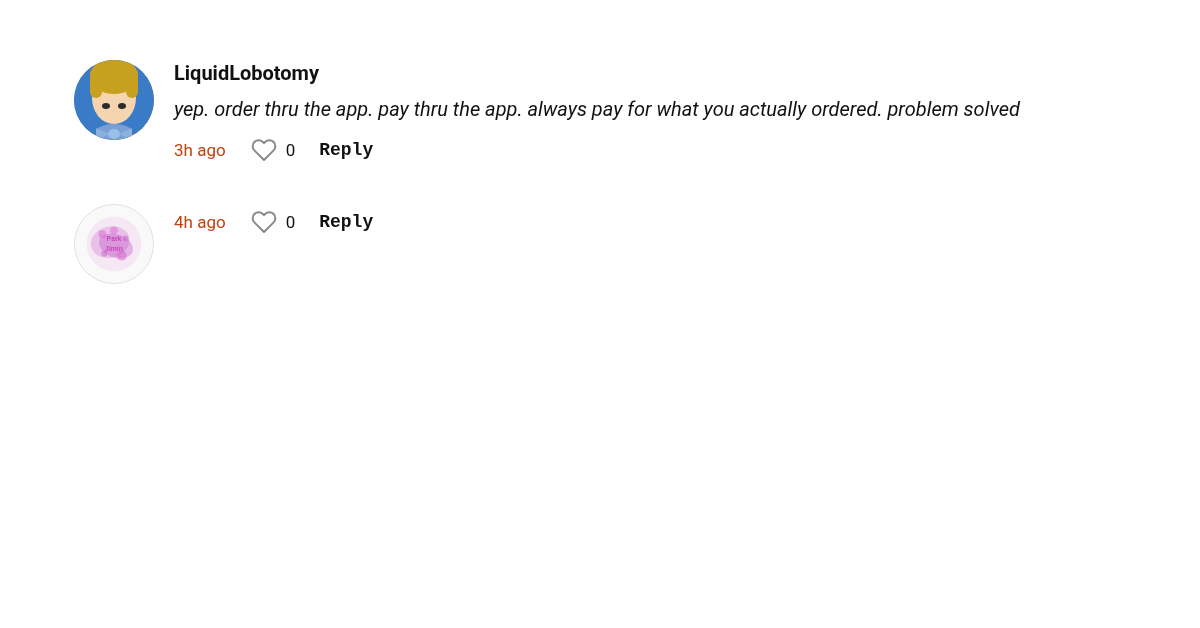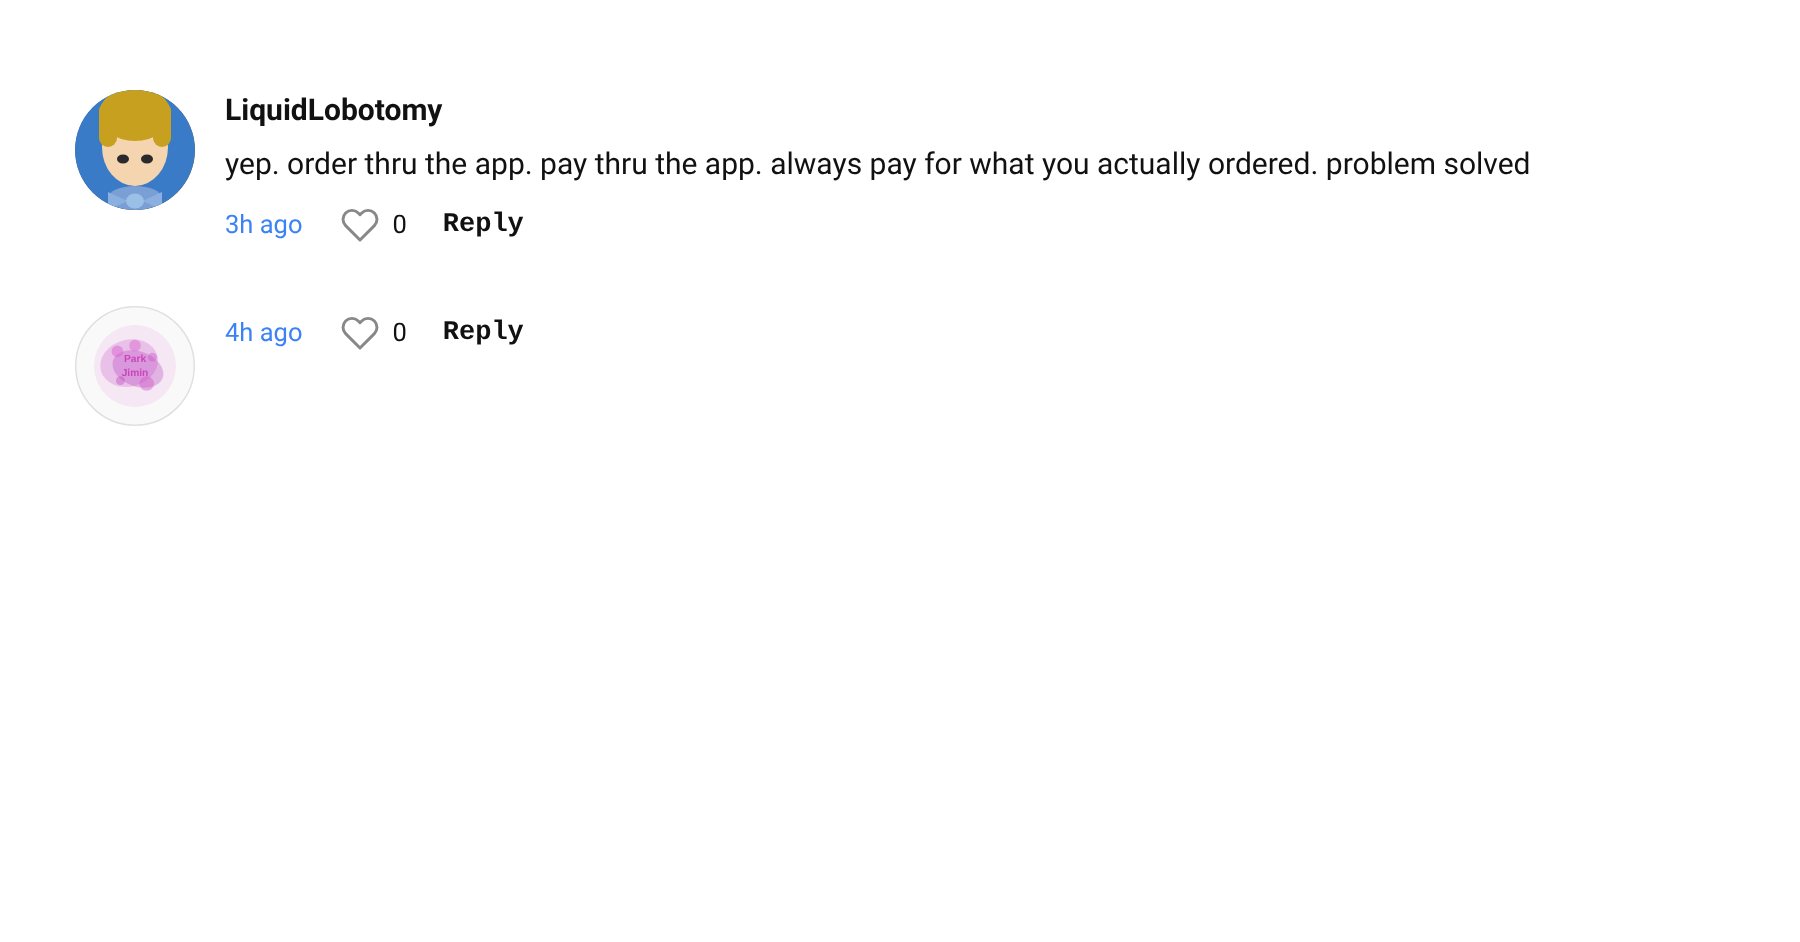--- a/index.html
+++ b/index.html
@@ -14,20 +14,21 @@
       background: #ffffff;
       font-family: -apple-system, BlinkMacSystemFont, 'Segoe UI', Roboto, sans-serif;
       overflow: hidden;
     }
 
     .comments-container {
       padding: 60px 50px;
       display: flex;
       flex-direction: column;
       gap: 40px;
+      margin-left: 24px;
     }
 
     .comment-item {
       display: flex;
       align-items: flex-start;
       gap: 20px;
     }
 
     .avatar {
       width: 80px;
@@ -68,32 +69,33 @@
       font-weight: 700;
       color: #111111;
       line-height: 1.3;
     }
 
     .comment-text {
       font-size: 20px;
       color: #111111;
       line-height: 1.5;
       max-width: 960px;
+      font-style: italic;
     }
 
     .comment-actions {
       display: flex;
       align-items: center;
       gap: 24px;
       margin-top: 4px;
     }
 
     .comment-time {
       font-size: 17px;
-      color: #3b82f6;
+      color: #c2410c;
     }
 
     .like-group {
       display: flex;
       align-items: center;
       gap: 8px;
     }
 
     .heart-icon {
       width: 28px;

